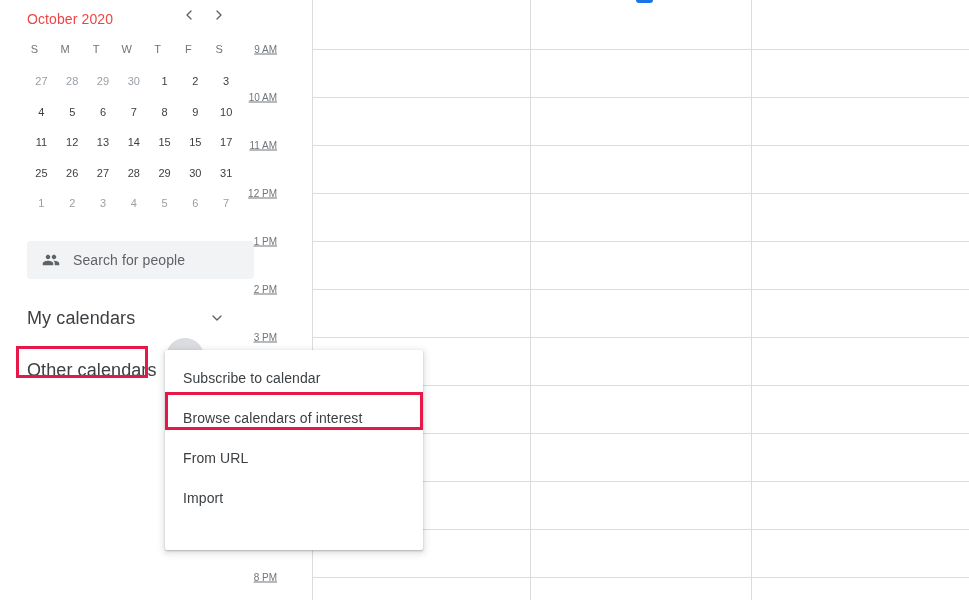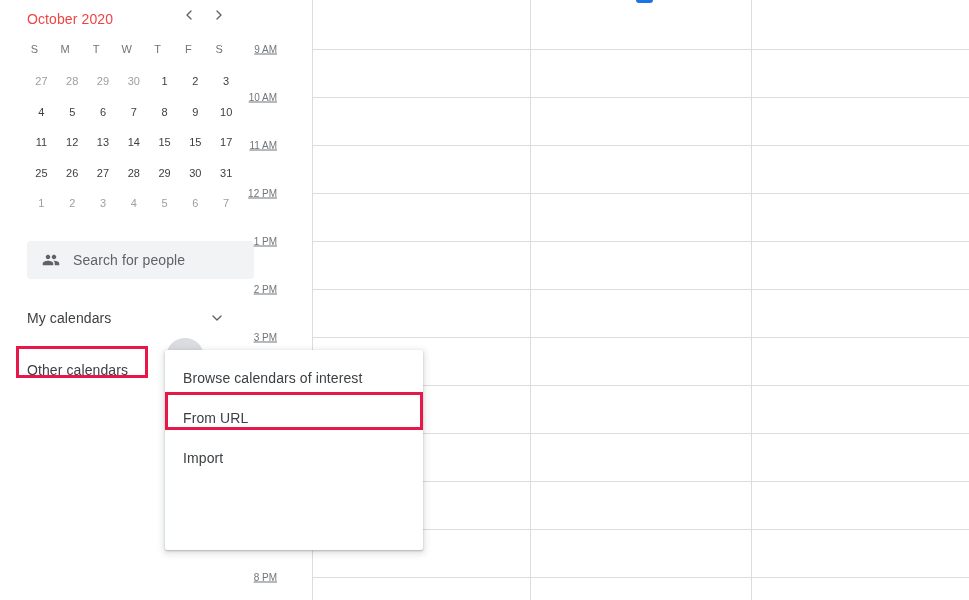--- a/index.html
+++ b/index.html
@@ -133,21 +133,21 @@
     width: 255px;
     height: 36px;
     display: flex;
     align-items: center;
     cursor: pointer;
   }
   #my-calendars-section { top: 300px; }
   #other-calendars-section { top: 352px; }
   .cal-section-label {
     margin-left: 27px;
-    font-size: 14px;
+    font-size: 18px;
     color: #3c4043;
     letter-spacing: 0.1px;
     white-space: nowrap;
   }
   .cal-section-chevron {
     position: absolute;
     right: 28px;
     width: 20px; height: 20px;
     display: flex; align-items: center; justify-content: center;
     color: #5f6368;
@@ -461,18 +461,19 @@
   <div id="grid-col-dividers">
       <div class="col-divider" style="left: 275px;"></div>
       <div class="col-divider" style="left: 496px;"></div>
     </div>
   <div id="event-chip"></div>
 </div>
 
 <div id="avatar-circle"></div>
 
 <div id="other-cal-menu">
+    <div class="menu-item">Subscribe to calendar</div>
     <div class="menu-item">Browse calendars of interest</div>
     <div class="menu-item">From URL</div>
     <div class="menu-item">Import</div>
   </div>
 
 <div id="create-calendar-highlight"></div>
 
 </body></html>

